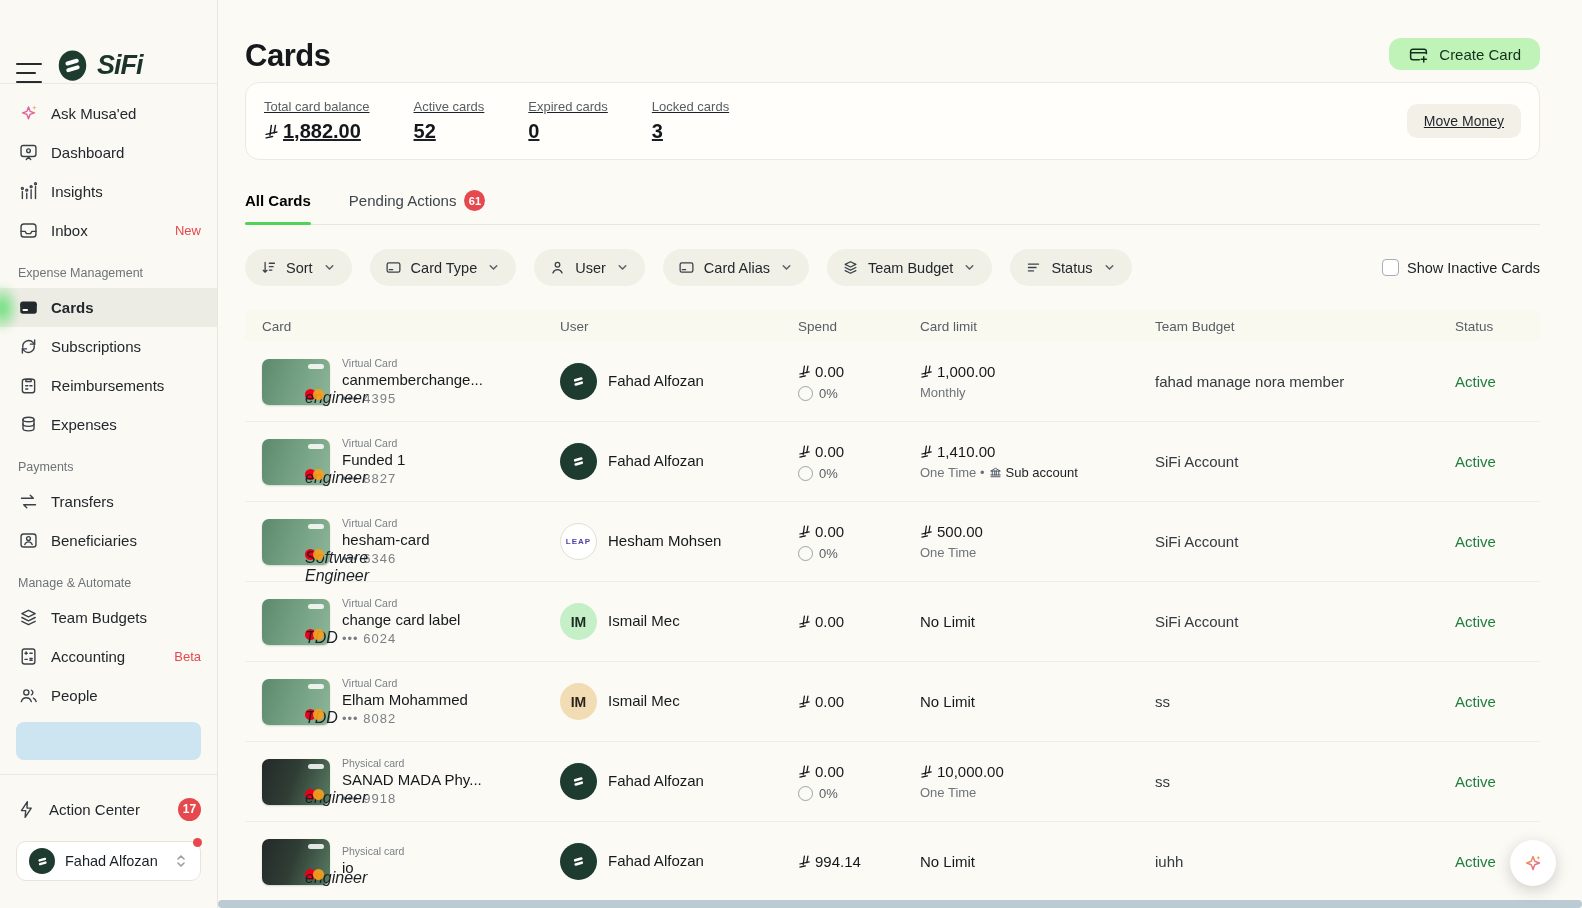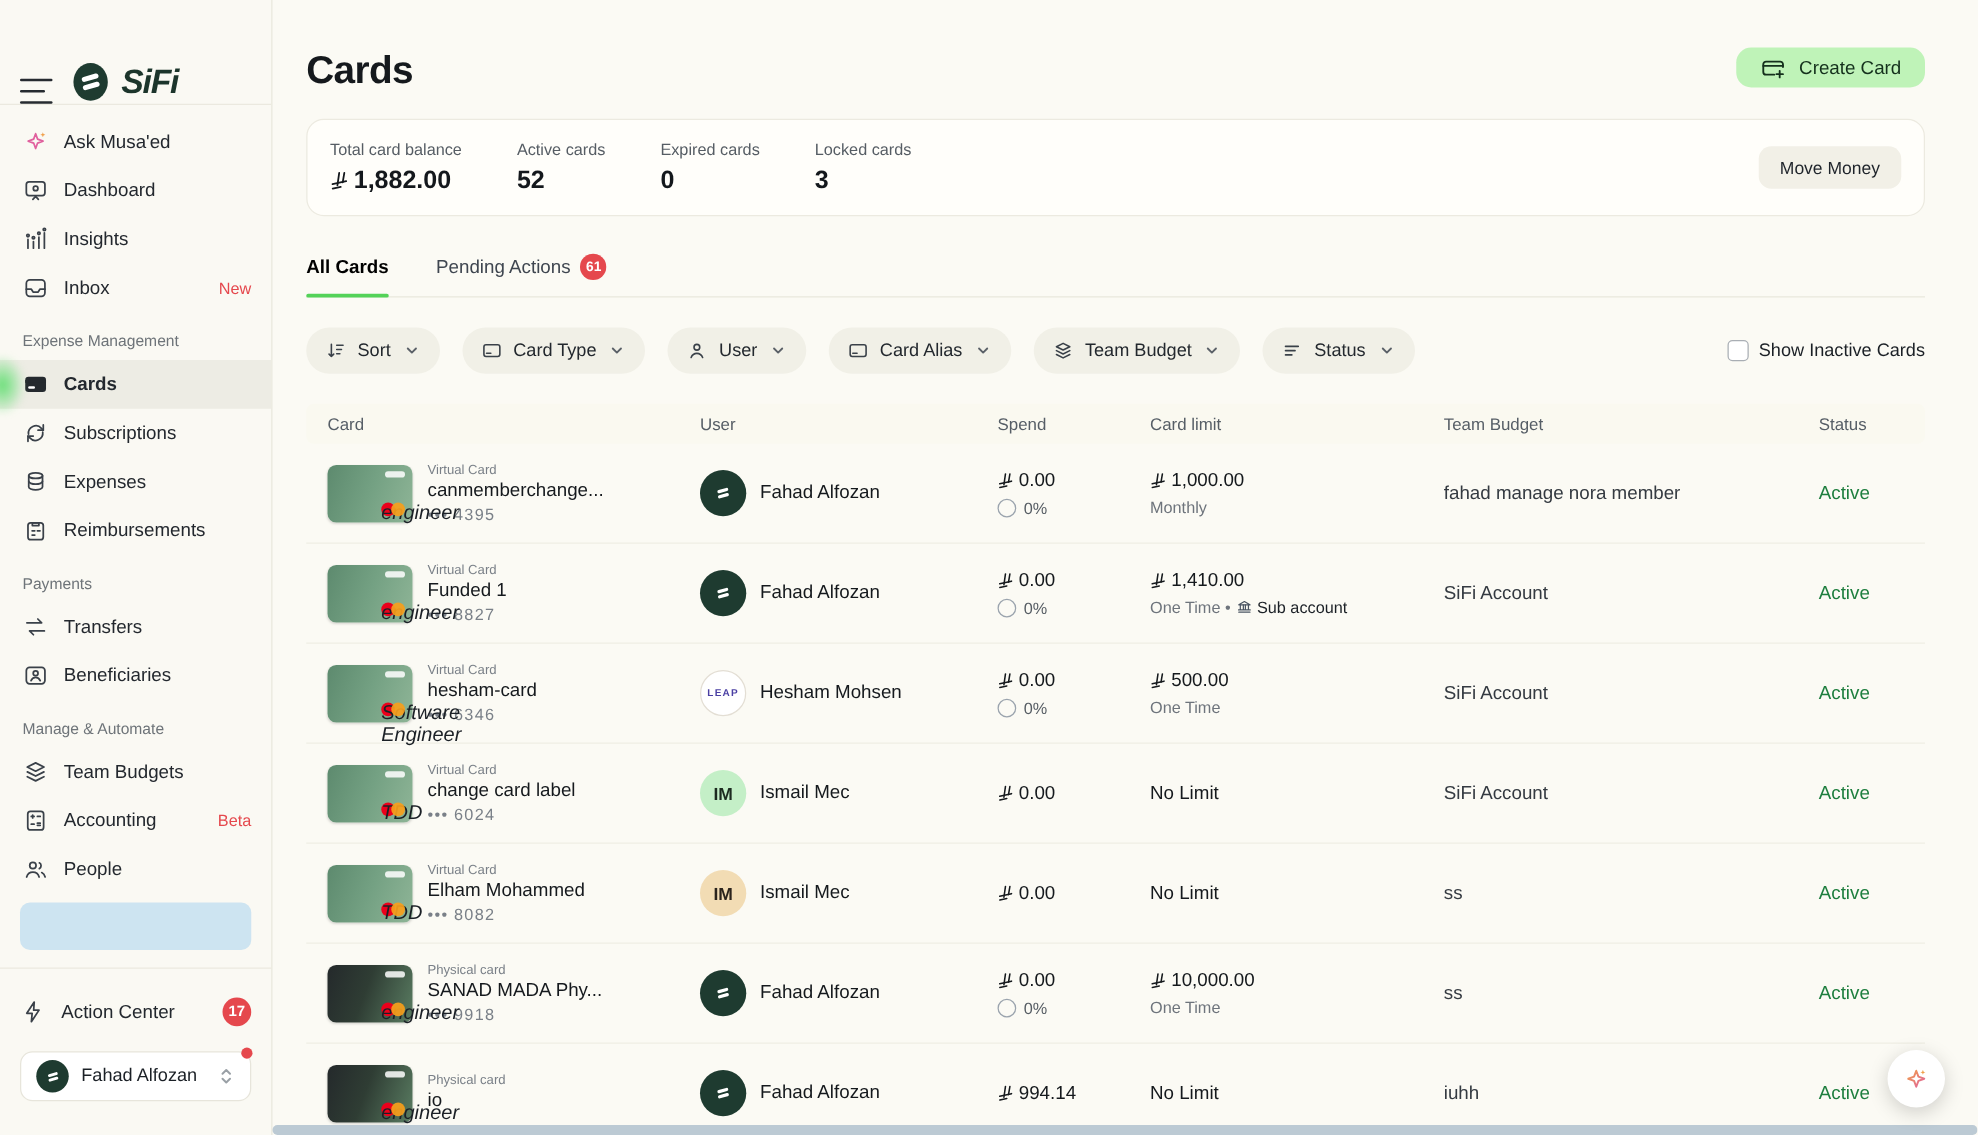--- a/index.html
+++ b/index.html
@@ -32,21 +32,21 @@
   .user-dot { position:absolute; top:-4px; right:-2px; width:9px; height:9px; border-radius:50%; background:#E5484D; }
   .sifi-avatar { width:26px; height:26px; border-radius:50%; background:#1E3B30; display:flex; align-items:center; justify-content:center; flex:0 0 auto; }
   .user-btn .chev { margin-left:auto; }
 
   
   .main { position:absolute; left:218px; top:0; right:0; bottom:0; }
   .main-header { display:flex; align-items:flex-start; justify-content:space-between; padding:38px 42px 0 27px; }
   .page-title { font-size:31px; font-weight:700; color:#15191d; letter-spacing:-.5px; }
   .create-btn { height:32px; padding:0 19px; border-radius:12px; background:#BFF3B8; color:#14301C; font-size:15px; font-weight:500; display:flex; align-items:center; gap:10px; border:none; cursor:pointer; }
 
-  .stats-card { margin:21px 42px 0 27px; height:78px; background:#FFFEFA; border:1px solid #ECEAE0; border-radius:14px; display:flex; align-items:center; padding:0 18px; }
+  .stats-card { margin:8px 42px 0 27px; height:78px; background:#FFFEFA; border:1px solid #ECEAE0; border-radius:14px; display:flex; align-items:center; padding:0 18px;text-decoration:underline; }
   .stat { margin-right:44px; }
   .stat-label { font-size:13px; color:#565D64; margin-bottom:6px; }
   .stat-value { font-size:20px; font-weight:600; color:#14181C; display:flex; align-items:center; gap:4px; }
   .move-money { margin-left:auto; height:34px; padding:0 17px; background:#F2F0E7; border:none; border-radius:10px; font-size:14px; color:#1f242b; cursor:pointer; font-family:inherit; }
 
   .tabs { margin:30px 42px 0 27px; display:flex; gap:38px; border-bottom:1px solid #E9E7DB; }
   .tab { position:relative; padding-bottom:13px; font-size:15px; color:#3F4650; display:flex; align-items:center; gap:8px; cursor:pointer; }
   .tab.active { color:#000000; font-weight:600; }
   .tab.active::after { content:""; position:absolute; left:0; right:0; bottom:-1px; height:3px; border-radius:2px; background:#53D258; }
   .tab-badge { min-width:21px; height:21px; border-radius:50%; background:#E5484D; color:#fff; font-size:11px; font-weight:700; display:flex; align-items:center; justify-content:center; }
@@ -176,36 +176,36 @@
             <path d="M19 4.5v4.8h-4.8"></path>
             <path d="M18.5 11a6.8 6.8 0 0 1-11.8 5.4L5 14.7"></path>
             <path d="M5 19.5v-4.8h4.8"></path>
           </svg>
         </span>
         <span>Subscriptions</span>
       </div>
       <div class="nav-item">
         <span class="ico">
           <svg viewBox="0 0 24 24" width="21" height="21" fill="none" stroke="#3A4149" stroke-width="1.6" stroke-linecap="round" stroke-linejoin="round">
+            <rect x="5" y="4.8" width="14" height="15.5" rx="2.5"></rect>
+            <path d="M9 4.8h6v2.6H9z"></path>
+            <path d="M8.8 12.2h2.4M13.6 12.2H16M8.8 16h2.4"></path>
+          </svg>
+        </span>
+        <span>Reimbursements</span>
+      </div>
+      <div class="nav-item">
+        <span class="ico">
+          <svg viewBox="0 0 24 24" width="21" height="21" fill="none" stroke="#3A4149" stroke-width="1.6" stroke-linecap="round" stroke-linejoin="round">
             <ellipse cx="12" cy="6.3" rx="6.3" ry="2.6"></ellipse>
             <path d="M5.7 6.3v5.2c0 1.4 2.8 2.6 6.3 2.6s6.3-1.2 6.3-2.6V6.3"></path>
             <path d="M5.7 11.5v5.2c0 1.4 2.8 2.6 6.3 2.6s6.3-1.2 6.3-2.6v-5.2"></path>
           </svg>
         </span>
         <span>Expenses</span>
-      </div>
-      <div class="nav-item">
-        <span class="ico">
-          <svg viewBox="0 0 24 24" width="21" height="21" fill="none" stroke="#3A4149" stroke-width="1.6" stroke-linecap="round" stroke-linejoin="round">
-            <rect x="5" y="4.8" width="14" height="15.5" rx="2.5"></rect>
-            <path d="M9 4.8h6v2.6H9z"></path>
-            <path d="M8.8 12.2h2.4M13.6 12.2H16M8.8 16h2.4"></path>
-          </svg>
-        </span>
-        <span>Reimbursements</span>
       </div>
       <div class="nav-group-label">Payments</div>
       <div class="nav-item">
         <span class="ico">
           <svg viewBox="0 0 24 24" width="21" height="21" fill="none" stroke="#3A4149" stroke-width="1.6" stroke-linecap="round" stroke-linejoin="round">
             <path d="M4 8.3h13.5M14 4.8l3.5 3.5M20 15.7H6.5M10 19.2l-3.5-3.5"></path>
           </svg>
         </span>
         <span>Transfers</span>
       </div>

